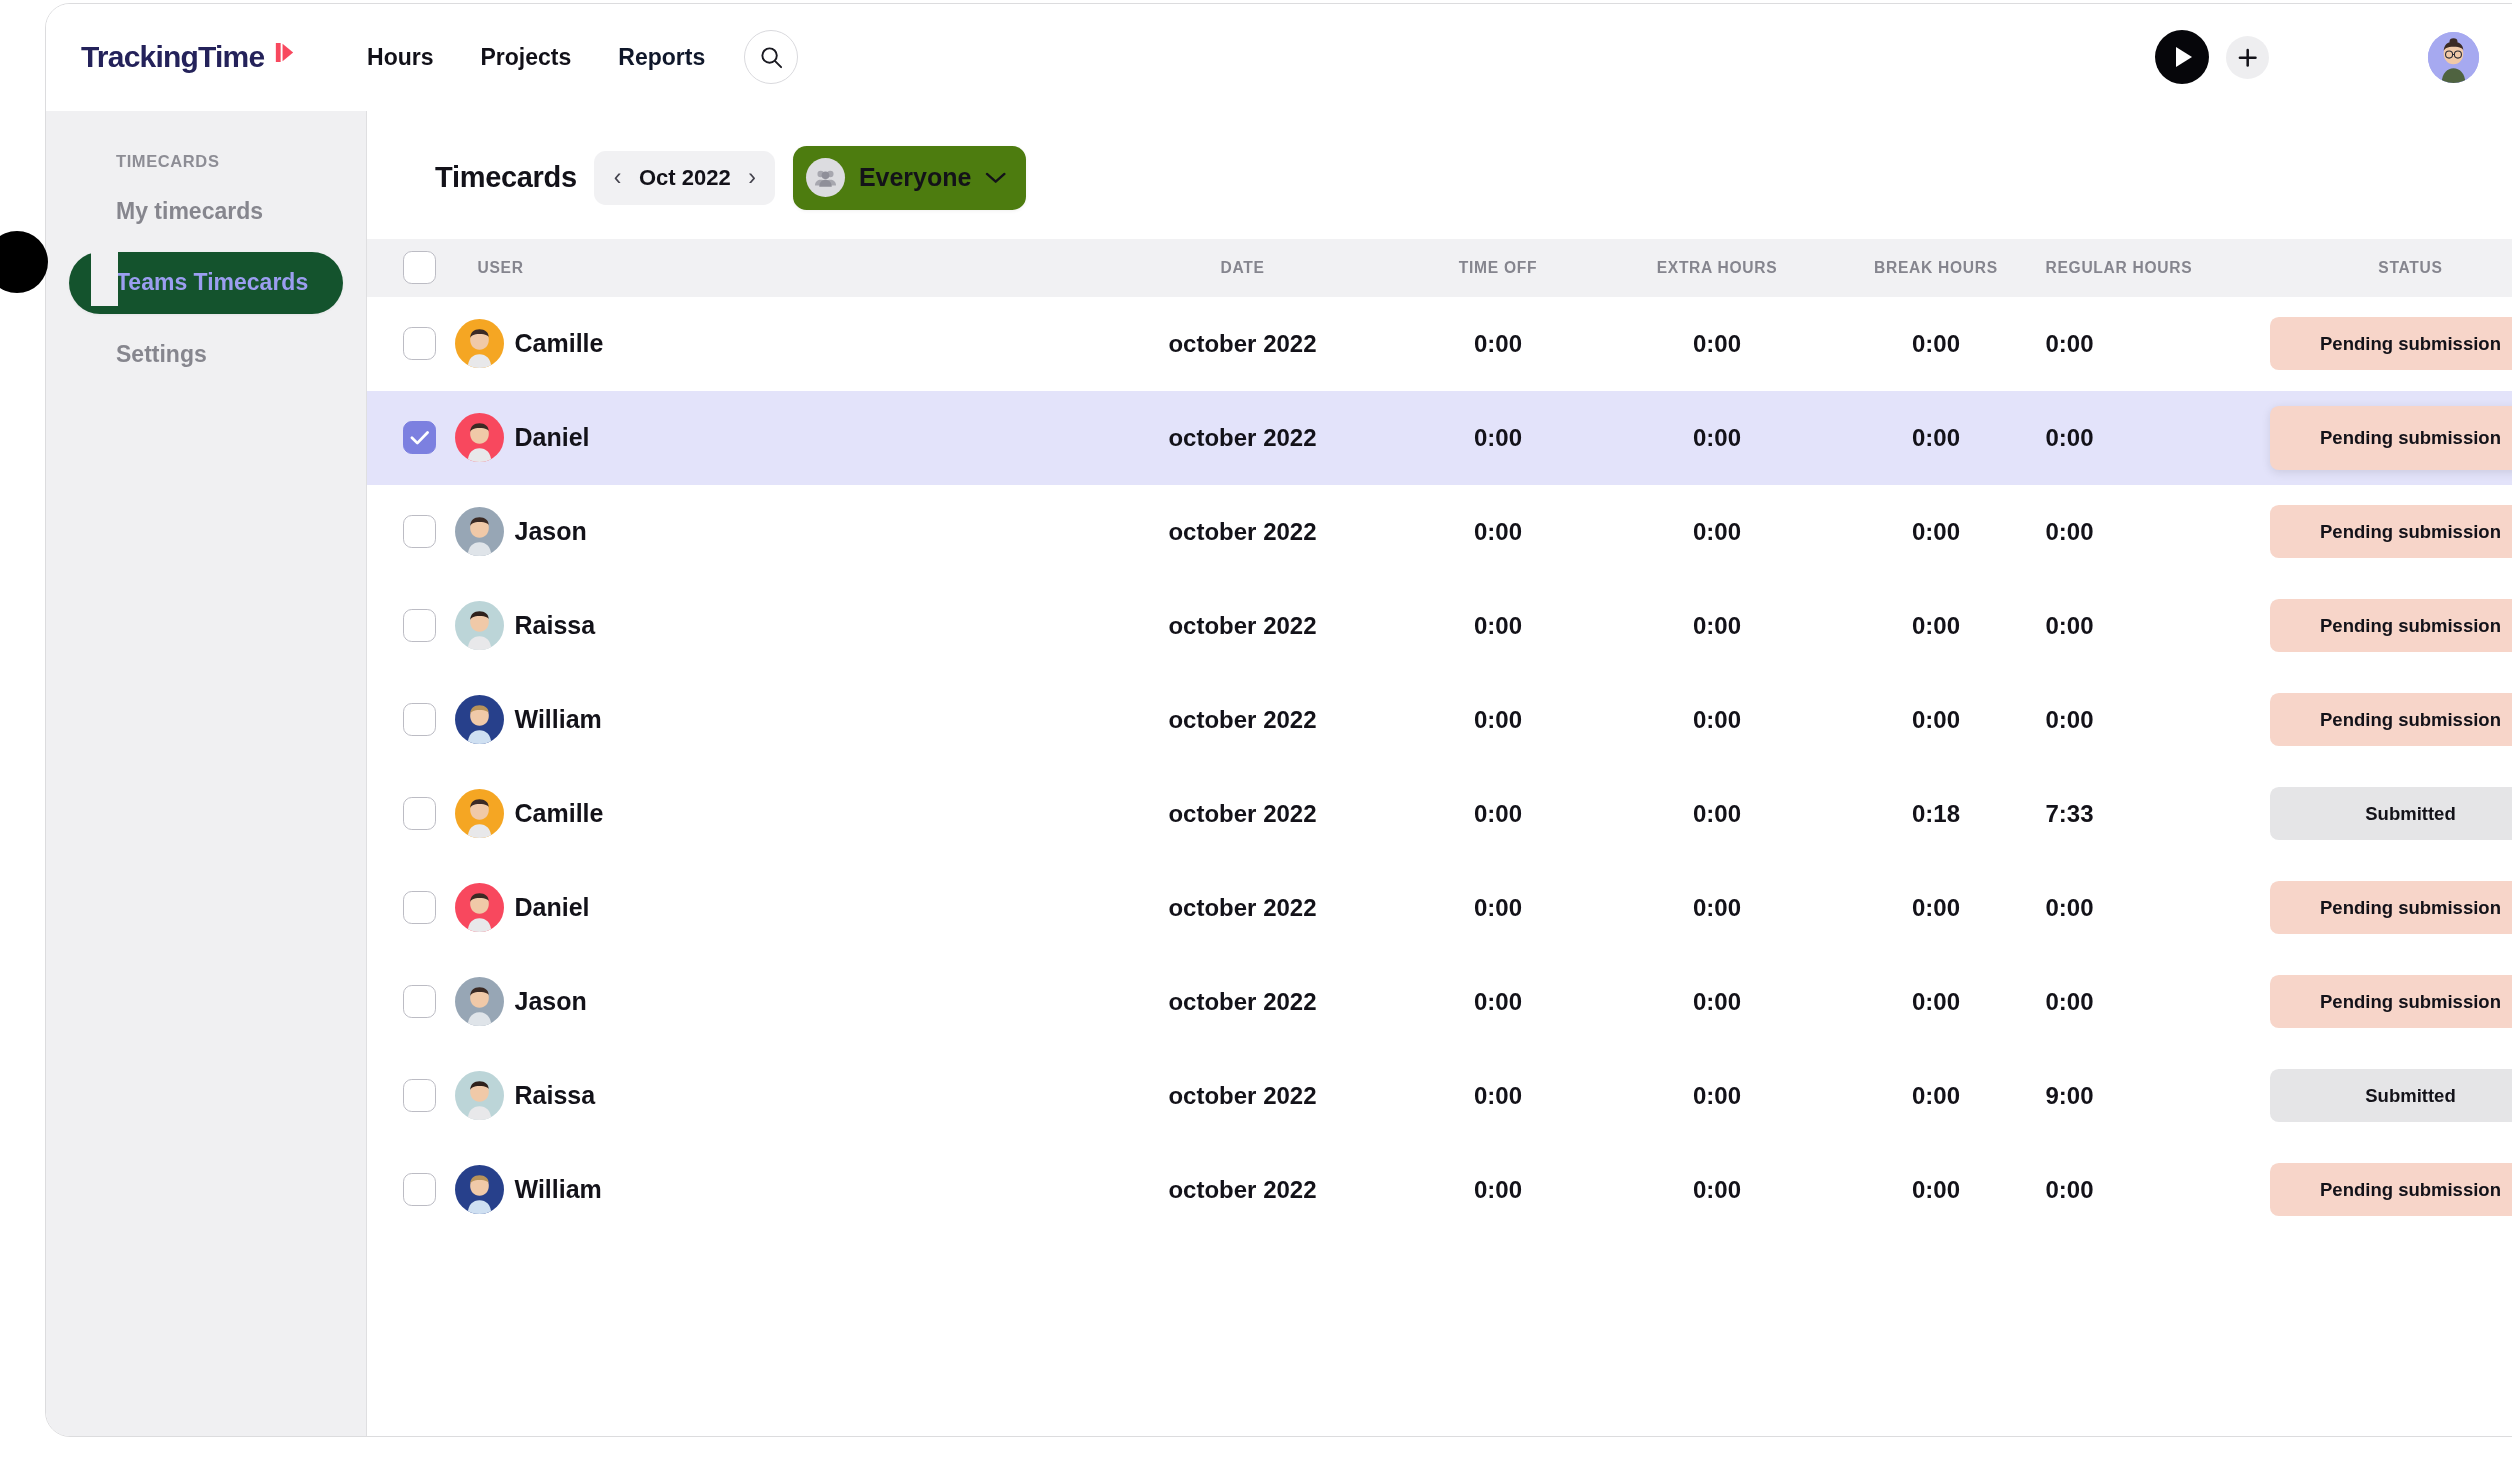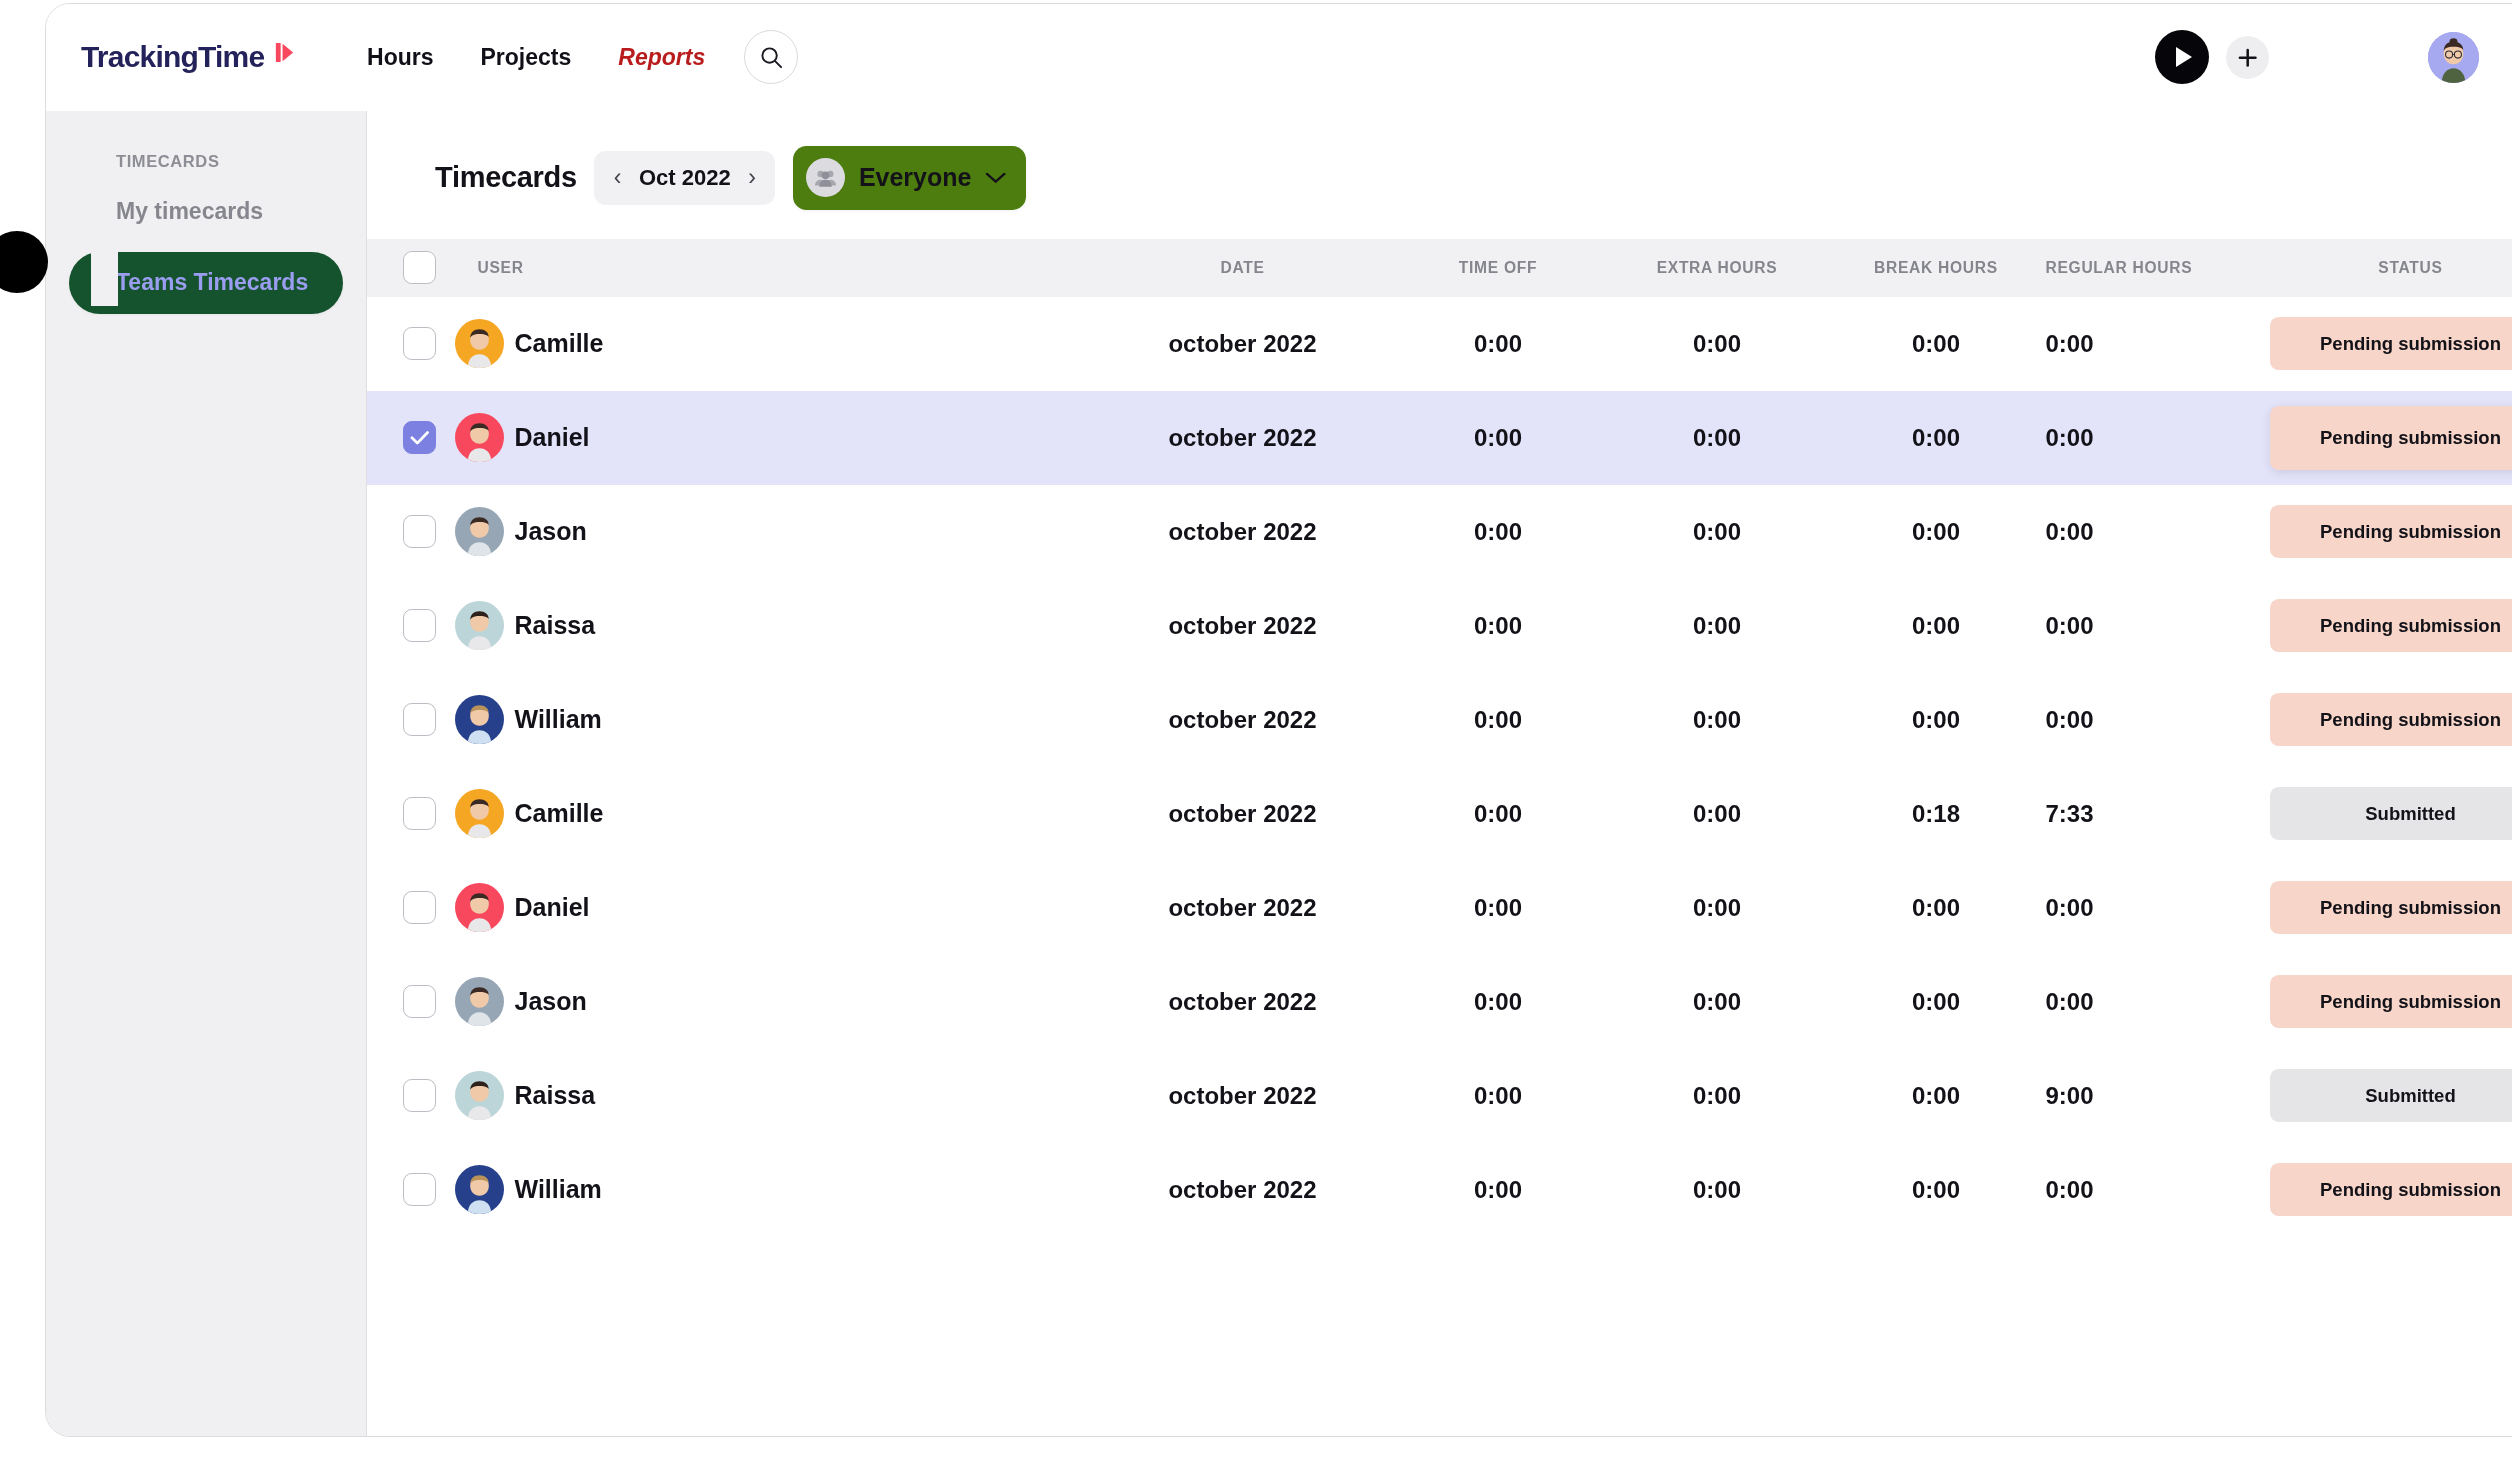--- a/index.html
+++ b/index.html
@@ -58,21 +58,21 @@
     gap: 47px;
     margin-left: 70px;
   }
   .nav-link {
     font-size: 23px;
     font-weight: bold;
     color: #111018;
     cursor: pointer;
     white-space: nowrap;
   }
-  .nav-link.muted { color: #b91c1c; font-style: italic; }
+  .nav-link.muted { color: #0f172a; }
 
   .search-btn {
     margin-left: 39px;
     width: 54px; height: 54px;
     border-radius: 50%;
     border: 1px solid #d9d9dd;
     background: #fff;
     display: flex; align-items: center; justify-content: center;
     cursor: pointer;
   }
@@ -454,20 +454,23 @@
   </div>
 
   <div class="sidebar">
     <div class="sidebar-section-label">TIMECARDS</div>
 
     <div class="sidebar-item">
       <span>My timecards</span>
     </div>
     <div class="sidebar-item active">
       <span>Teams Timecards</span>
+    </div>
+    <div class="sidebar-item">
+      <span>Settings</span>
     </div>
   </div>
 
   <div class="content">
 
     <div class="toolbar">
       <div class="page-title">Timecards</div>
 
       <div class="date-nav">
         <span class="date-arrow">‹</span>

